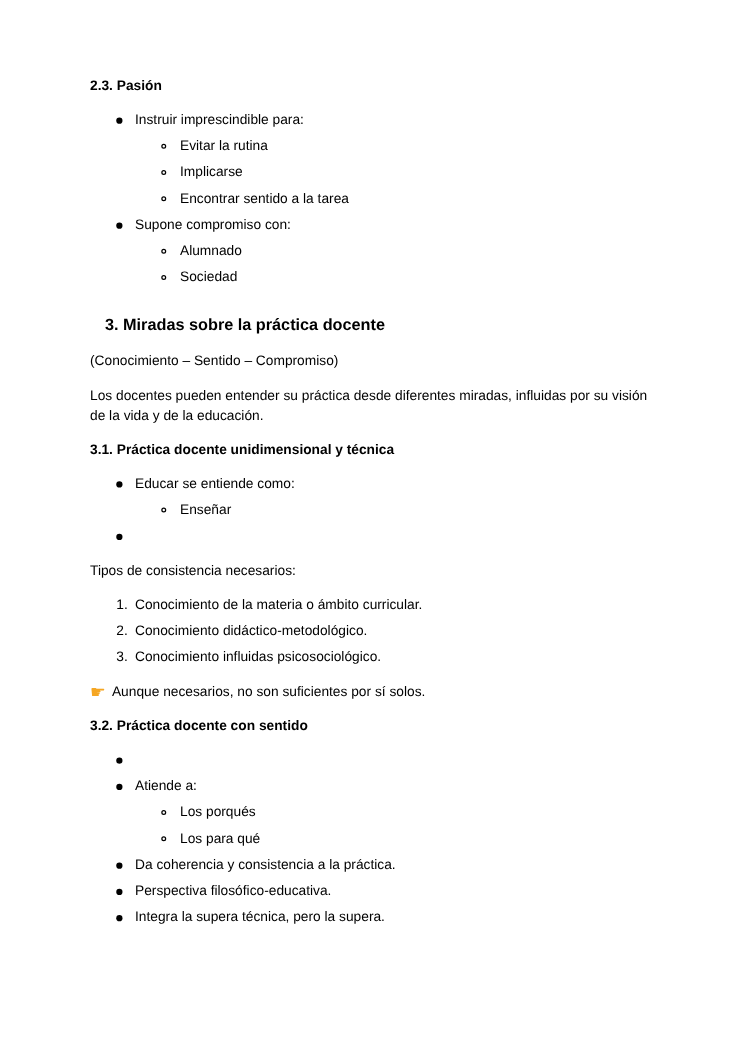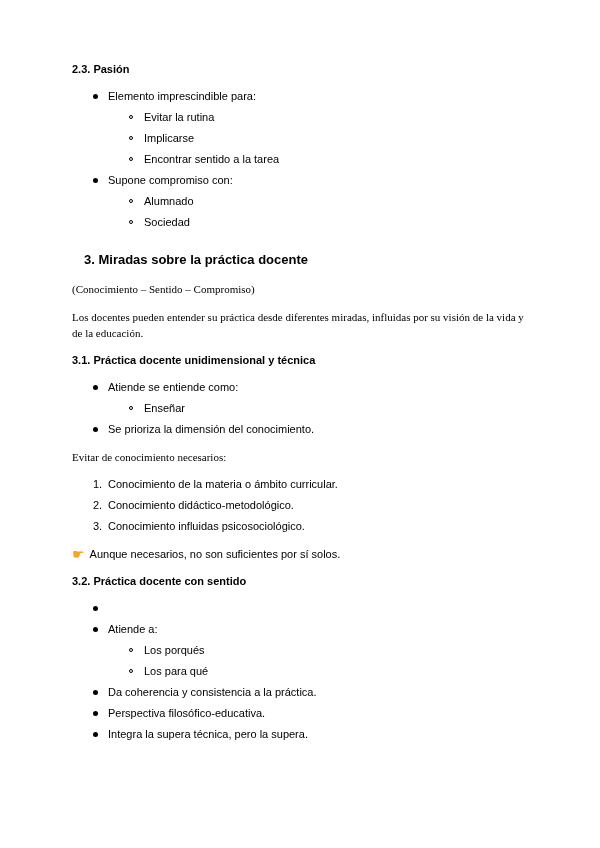--- a/index.html
+++ b/index.html
@@ -27,21 +27,20 @@
   .h3 {
     font-size: 11px;
     font-weight: bold;
     line-height: 14px;
     margin: 12px 0 13px 0;
   }
   .h3.first { margin-top: 0; }
   .para {
     line-height: 16px;
     margin: 0 0 12px 0;
-    font-family: Liberation Serif, serif;
   }
   .list { margin: 0 0 12px 0; }
   .li {
     position: relative;
     padding-left: 36px;
     margin-bottom: 6px;
     min-height: 15px;
   }
   .li.l2 { padding-left: 72px; }
   .dot {
@@ -80,21 +79,21 @@
 </head>
 <body style="background: rgb(255, 255, 255); color: rgb(0, 0, 0);">
 
 <div class="page">
 
   <div class="h3 first">2.3. Pasión</div>
 
   <div class="list">
     <div class="li l1">
       <span class="dot"></span>
-      <span>Elemento imprescindible para:</span>
+      <span>Instruir imprescindible para:</span>
     </div>
     <div class="li l2">
       <span class="dot"></span>
       <span>Evitar la rutina</span>
     </div>
     <div class="li l2">
       <span class="dot"></span>
       <span>Implicarse</span>
     </div>
     <div class="li l2">
@@ -119,33 +118,32 @@
 
   <div class="para">(Conocimiento – Sentido – Compromiso)</div>
 
   <div class="para">Los docentes pueden entender su práctica desde diferentes miradas, influidas por su visión de la vida y de la educación.</div>
 
   <div class="h3">3.1. Práctica docente unidimensional y técnica</div>
 
   <div class="list">
     <div class="li l1">
       <span class="dot"></span>
-      <span>Atiende se entiende como:</span>
+      <span>Educar se entiende como:</span>
     </div>
     <div class="li l2">
       <span class="dot"></span>
       <span>Enseñar</span>
     </div>
     <div class="li l1">
       <span class="dot"></span>
-      <span>Se prioriza la dimensión del conocimiento.</span>
     </div>
   </div>
 
-  <div class="para">Evitar de conocimiento necesarios:</div>
+  <div class="para">Tipos de consistencia necesarios:</div>
 
   <div class="list">
     <div class="li">
       <span class="num">1.</span>
       <span>Conocimiento de la materia o ámbito curricular.</span>
     </div>
     <div class="li">
       <span class="num">2.</span>
       <span>Conocimiento didáctico-metodológico.</span>
     </div>

